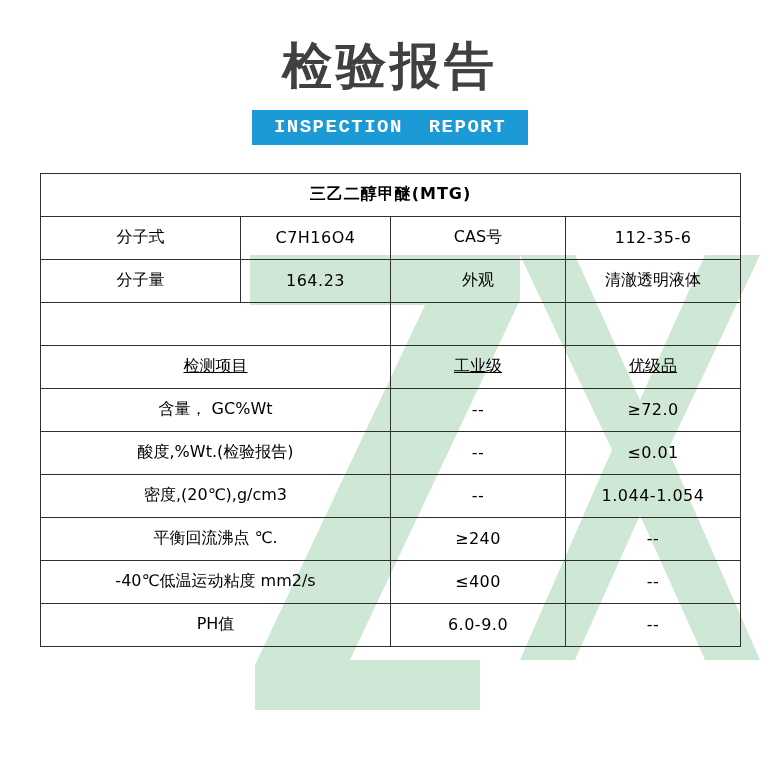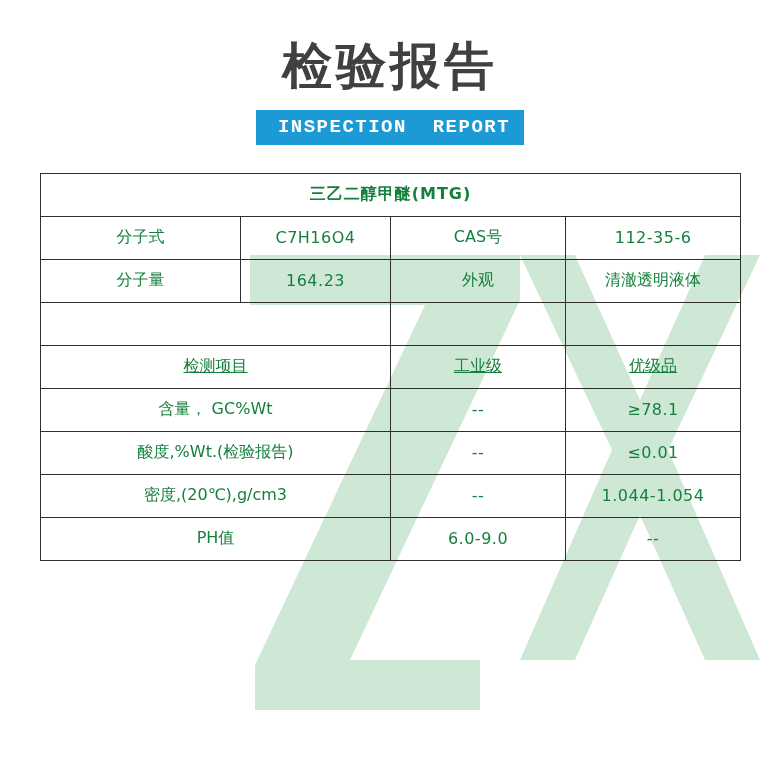--- a/index.html
+++ b/index.html
@@ -34,21 +34,21 @@
     display: flex;
     justify-content: center;
   }
   .title-en {
     background: #1b9ad6;
     color: #ffffff;
     font-family: "Liberation Mono", monospace;
     font-size: 19px;
     font-weight: 700;
     letter-spacing: 1.5px;
-    padding: 6px 14px 7px 22px;
+    padding: 6px 22px 7px 22px;
     white-space: pre;
   }
 
   
   .watermark {
     position: absolute;
     left: 0;
     top: 0;
     width: 780px;
     height: 780px;
@@ -68,21 +68,21 @@
     border-collapse: collapse;
     table-layout: fixed;
     background: transparent;
   }
   table.report td {
     border: 1px solid #2f2f2f;
     text-align: center;
     vertical-align: middle;
     font-family: "DejaVu Sans", sans-serif;
     font-size: 16px;
-    color: #15803d;
+    color: #000000;
     padding: 0;
     height: 42px;
     background: transparent;
   }
   td.product-title {
     height: 62px;
     font-size: 25px;
     font-weight: 700;
     letter-spacing: 1px;
   }
@@ -163,31 +163,41 @@
 
       <tr>
         <td class="sec-header" colspan="2">检测项目</td>
         <td class="sec-header">工业级</td>
         <td class="sec-header">优级品</td>
       </tr>
 
       <tr>
         <td colspan="2">含量， GC%Wt</td>
         <td class="mono">--</td>
-        <td class="mono">≥78.1</td>
+        <td class="mono">≥72.0</td>
       </tr>
       <tr>
         <td colspan="2">酸度,%Wt.(检验报告)</td>
         <td class="mono">--</td>
         <td class="mono">≤0.01</td>
       </tr>
       <tr>
         <td colspan="2">密度,(20℃),g/cm3</td>
         <td class="mono">--</td>
         <td class="mono">1.044-1.054</td>
+      </tr>
+      <tr>
+        <td colspan="2">平衡回流沸点 ℃.</td>
+        <td class="mono">≥240</td>
+        <td class="mono">--</td>
+      </tr>
+      <tr>
+        <td colspan="2">-40℃低温运动粘度 mm2/s</td>
+        <td class="mono">≤400</td>
+        <td class="mono">--</td>
       </tr>
       <tr>
         <td colspan="2">PH值</td>
         <td class="mono">6.0-9.0</td>
         <td class="mono">--</td>
       </tr>
     </tbody>
   </table>
 </div>
 

